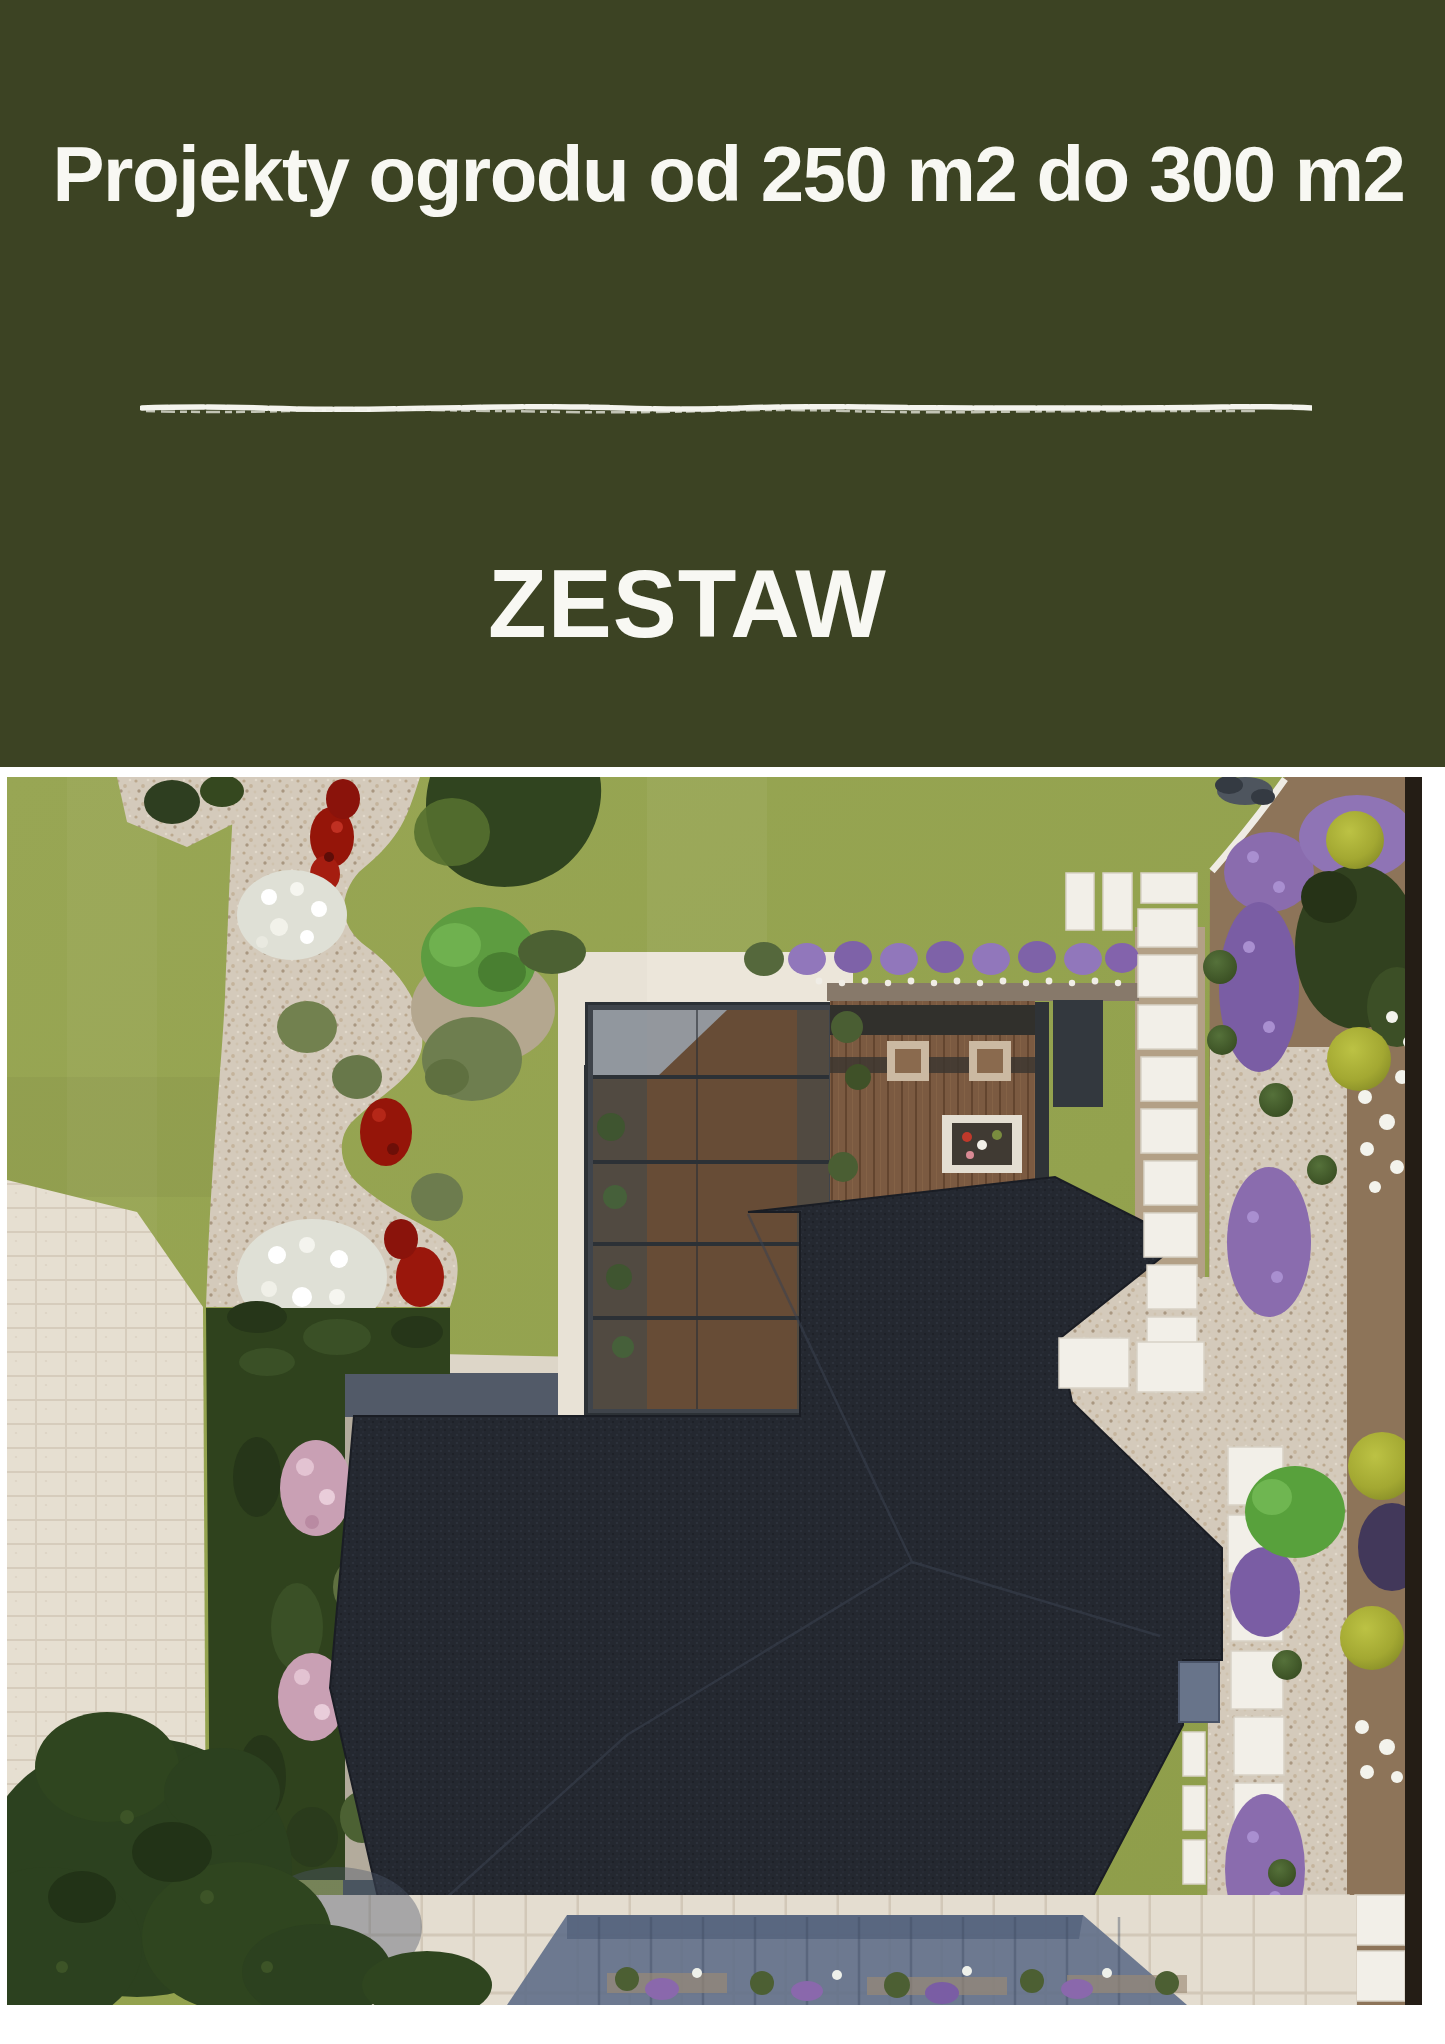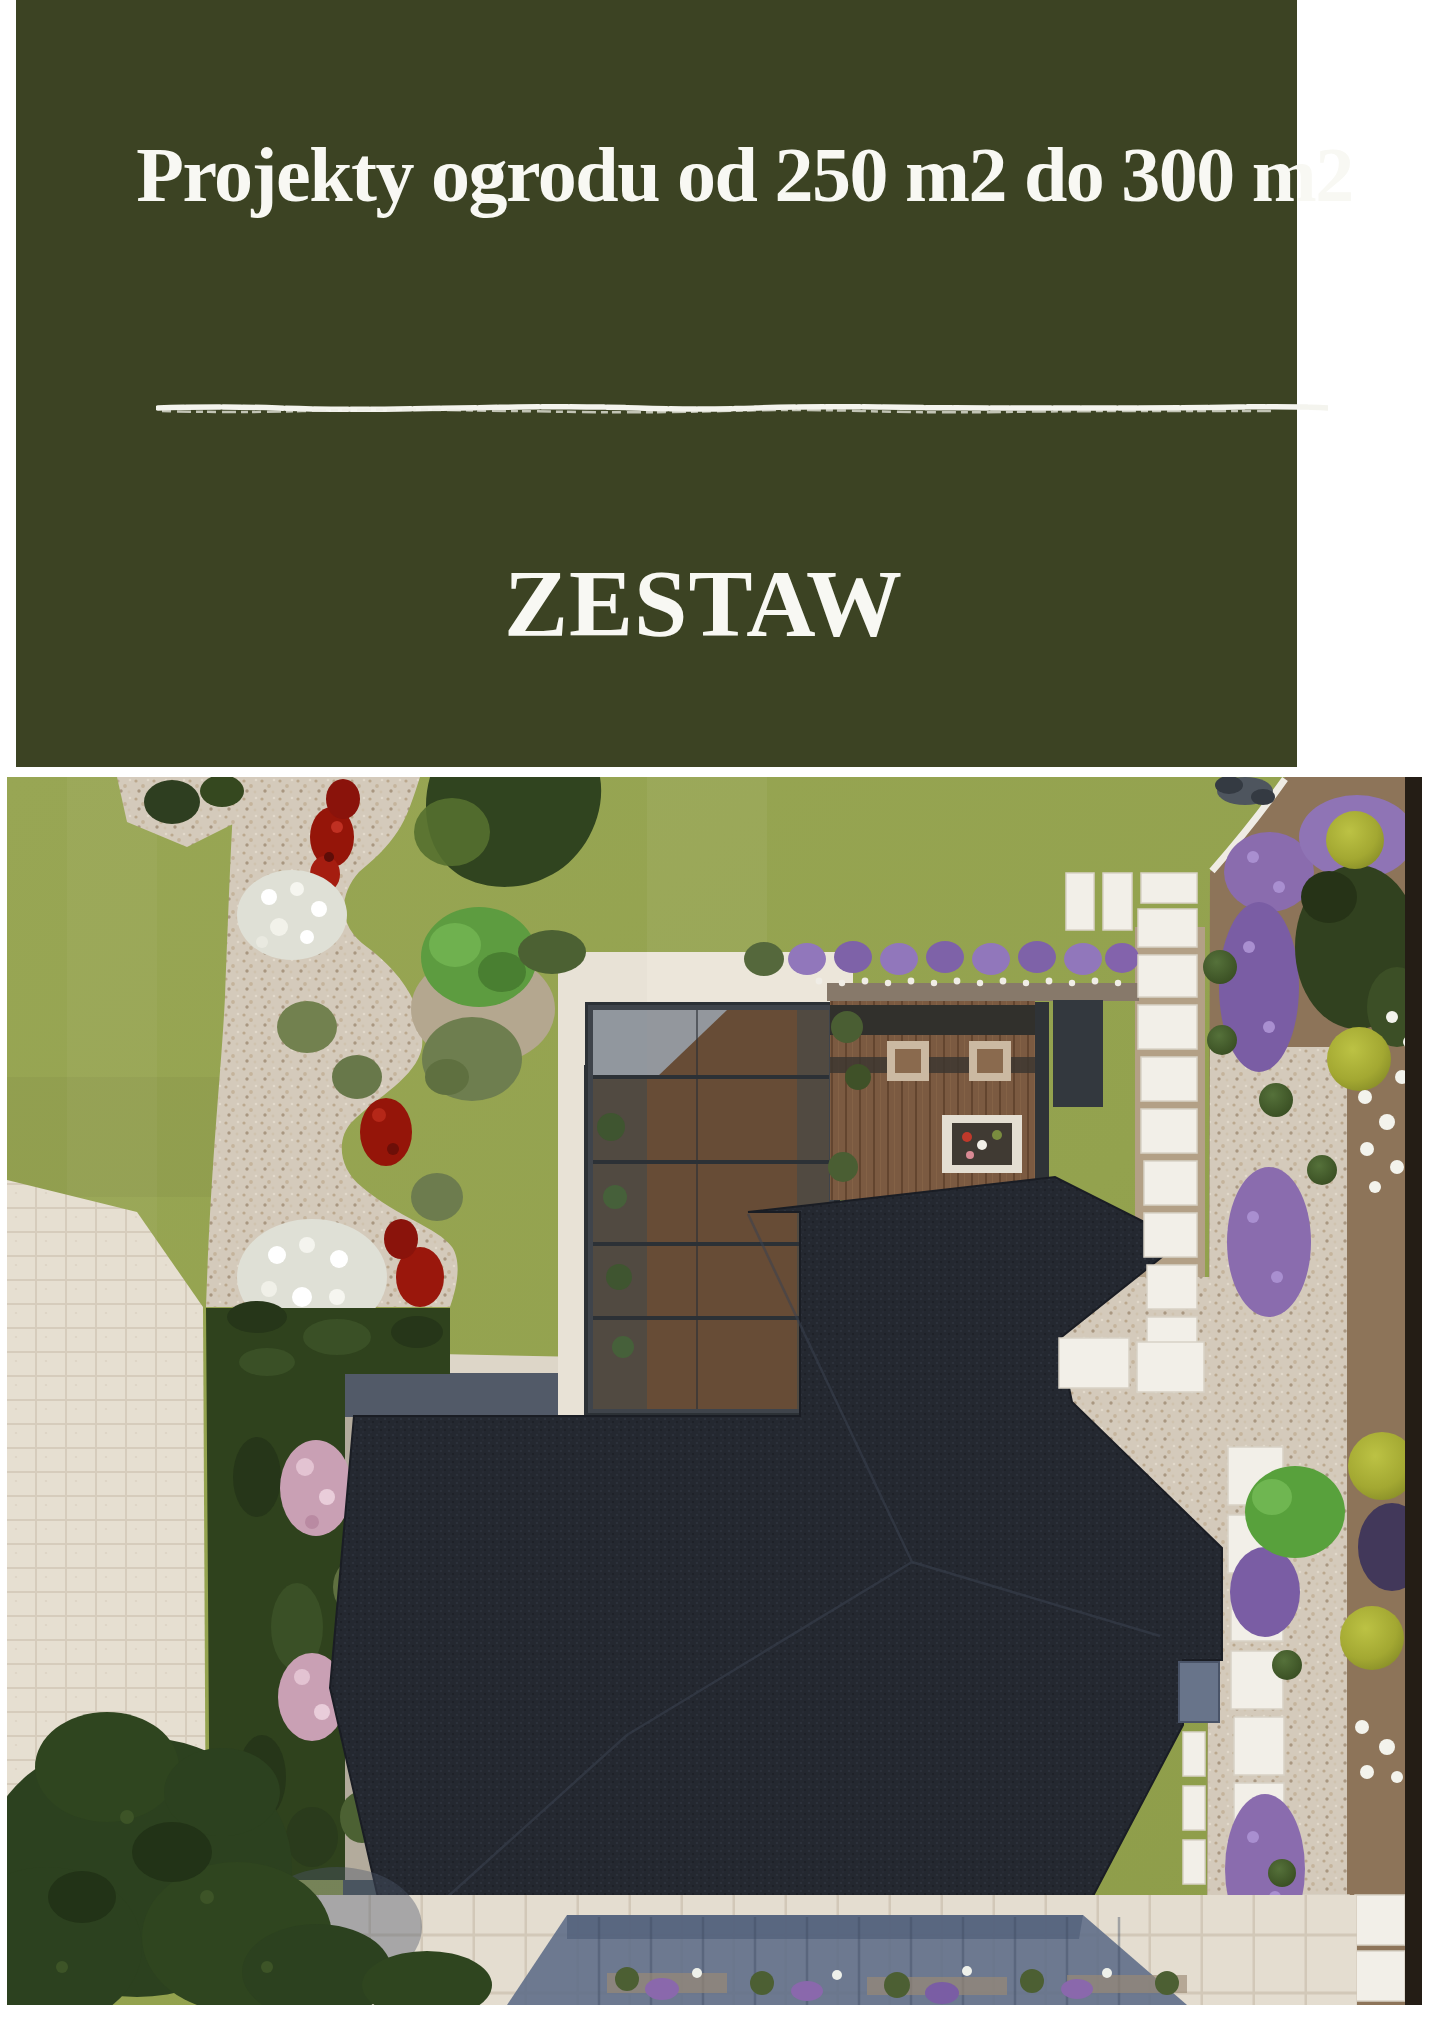--- a/index.html
+++ b/index.html
@@ -1,18 +1,18 @@
 <!DOCTYPE html>
 <html><head>
 <meta charset="utf-8">
 <style>
   html,body{margin:0;padding:0;background:#ffffff;}
   .page{position:relative;width:1445px;height:2044px;background:#ffffff;overflow:hidden;
         font-family:"Liberation Sans", sans-serif;}
-  .header{position:absolute;left:16px;top:0;width:1281px;height:767px;background:#3c4323;font-family:Liberation Serif, serif;}
+  .header{position:absolute;left:0;top:0;width:1445px;height:767px;background:#3c4323;}
   .title{position:absolute;left:0;top:128px;width:1445px;text-align:center;
          color:#f8f8f3;font-size:78px;font-weight:bold;letter-spacing:-1.5px;line-height:1.2;
          transform:translateX(6px);white-space:nowrap;}
   .divider{position:absolute;left:140px;top:399px;width:1172px;height:18px;}
   .subtitle{position:absolute;left:0;top:556px;width:1445px;text-align:center;
             color:#f8f8f3;font-size:96px;font-weight:bold;line-height:1.0;
             transform:translateX(-35px);letter-spacing:1px;}
   .photo{position:absolute;left:7px;top:777px;width:1415px;height:1228px;background:#95a452;}
   .photo svg{display:block;width:100%;height:100%;}
 </style>

